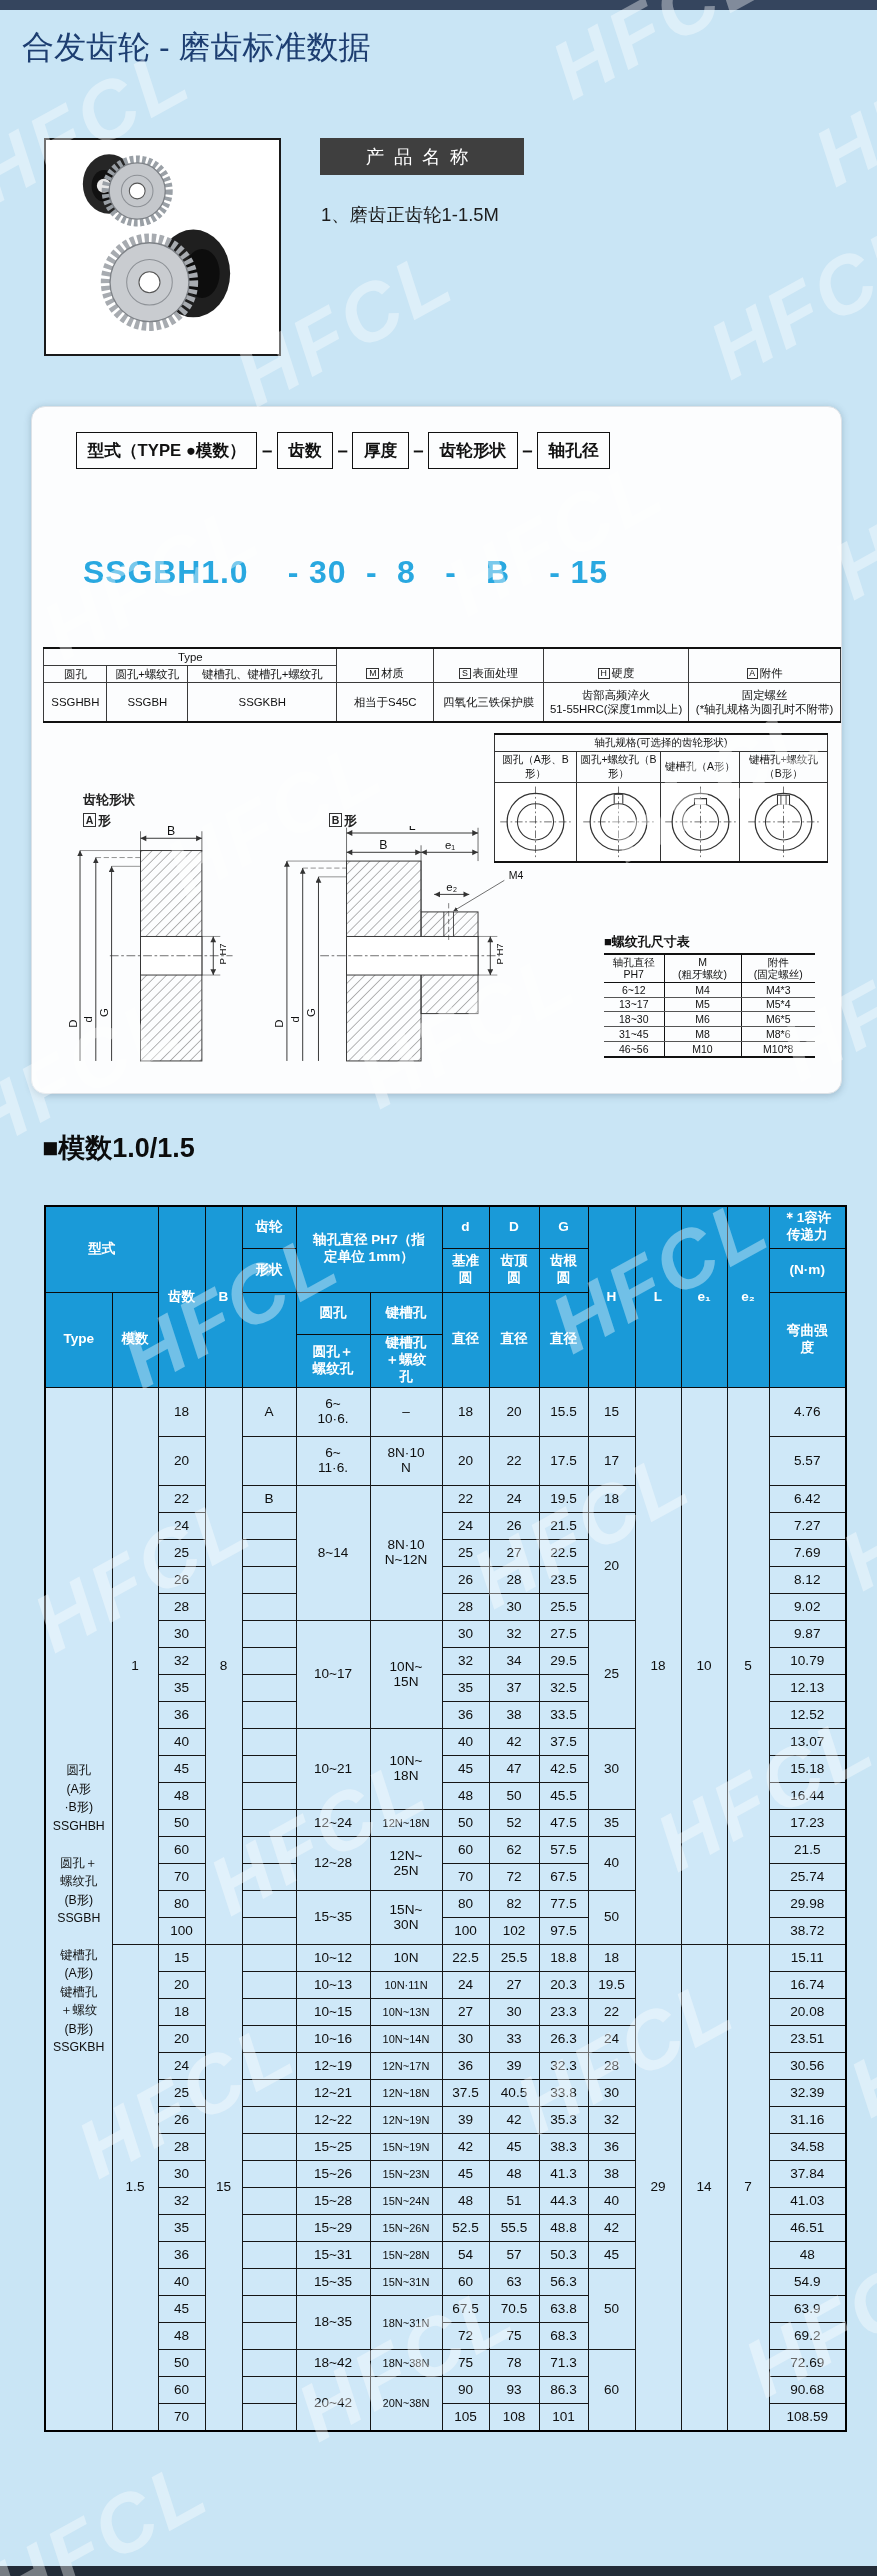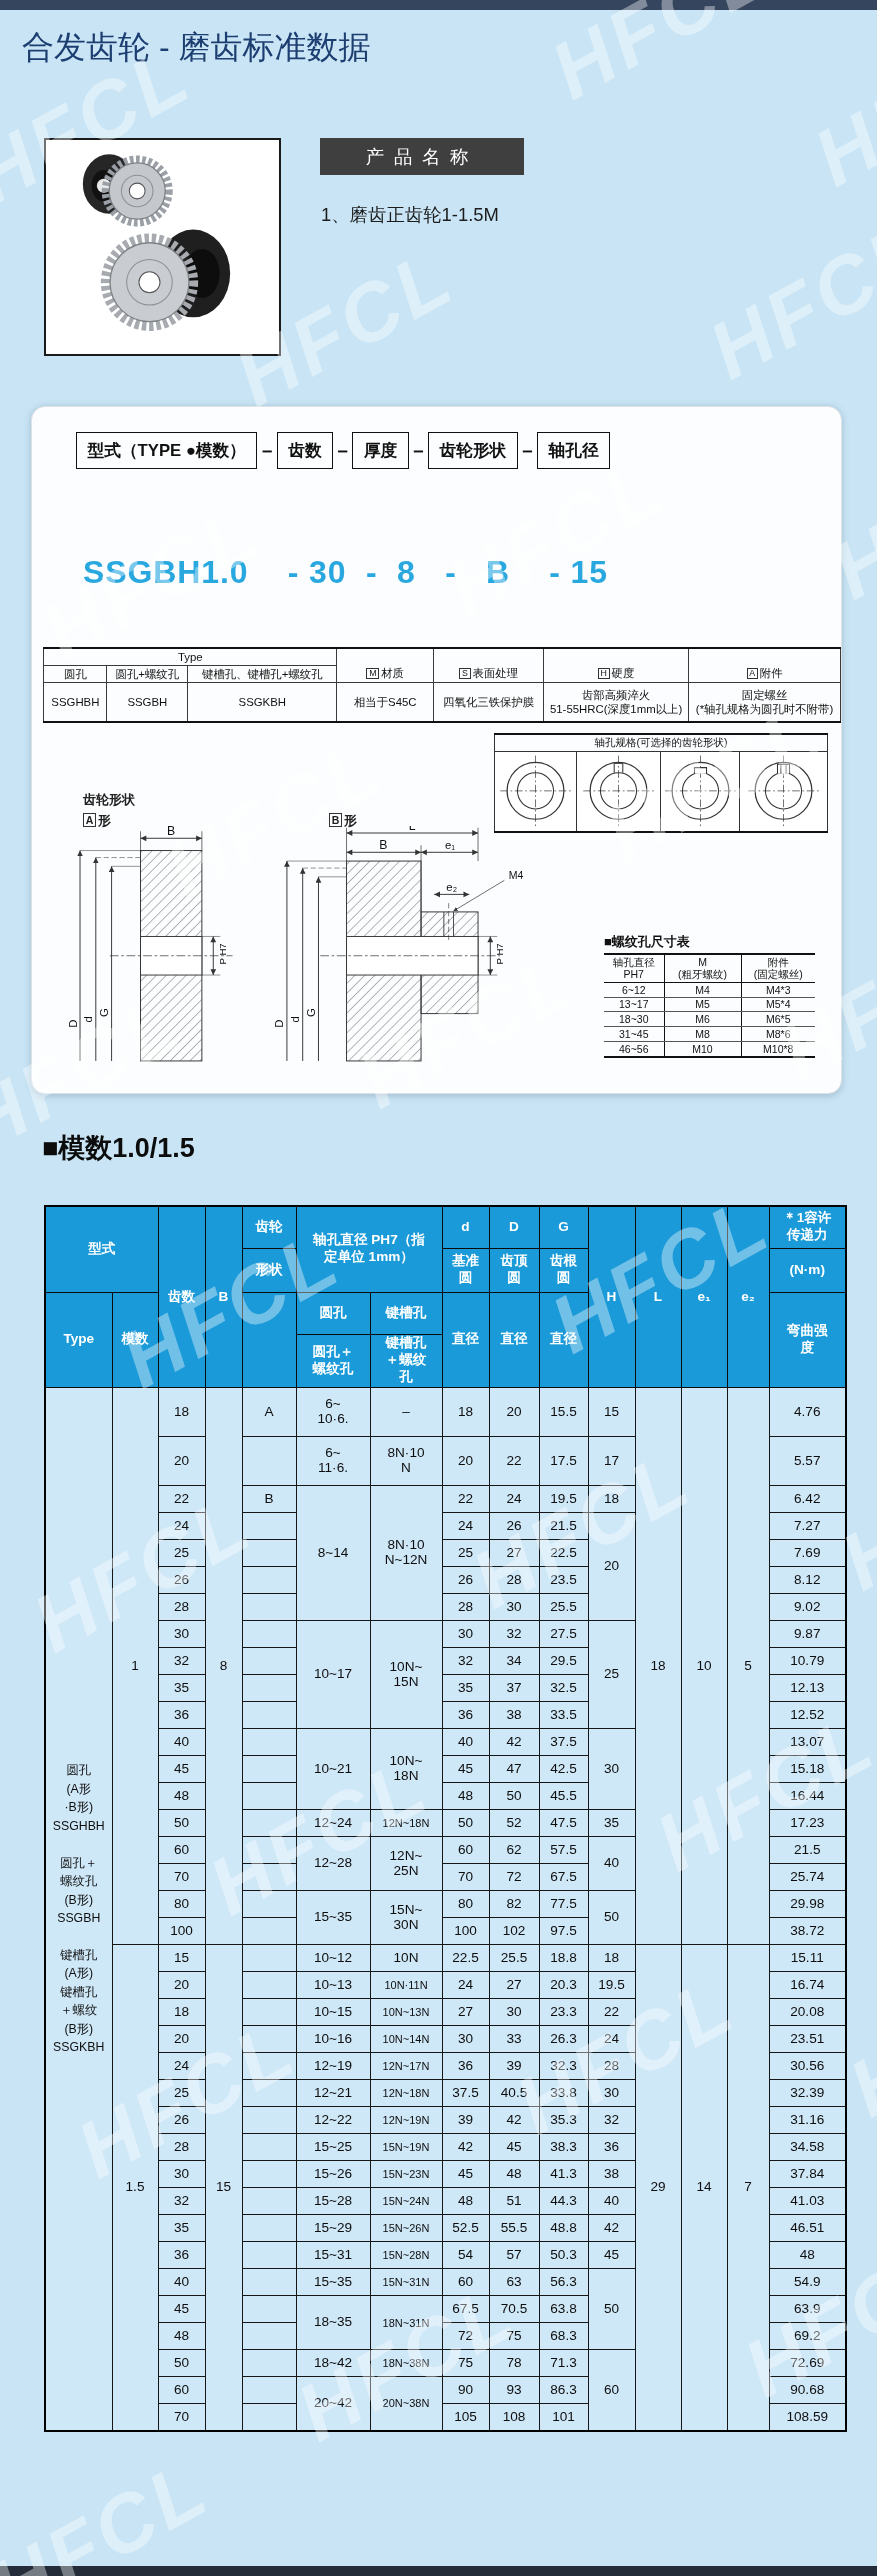--- a/index.html
+++ b/index.html
@@ -167,20 +167,26 @@
       <colgroup>
           <col style="width:82px">
           <col style="width:84px">
           <col style="width:79px">
           <col style="width:88px">
         </colgroup>
       <tbody>
           <tr>
             <th colspan="4">轴孔规格(可选择的齿轮形状)</th>
           </tr>
+      <tr>
+        <td>圆孔（A形、B形）</td>
+        <td>圆孔+螺纹孔（B形）</td>
+        <td>键槽孔（A形）</td>
+        <td>键槽孔+螺纹孔（B形）</td>
+      </tr>
       <tr>
         <td class="diag">
           <svg width="75" height="74" viewBox="0 0 86 86">
             <circle cx="43" cy="44" r="33" fill="none" stroke="#333" stroke-width="1.4"></circle>
             <circle cx="43" cy="44" r="21" fill="none" stroke="#333" stroke-width="1.2"></circle>
             <line x1="2" y1="44" x2="84" y2="44" stroke="#333" stroke-width=".8" stroke-dasharray="9 3 2 3"></line>
             <line x1="43" y1="3" x2="43" y2="85" stroke="#333" stroke-width=".8" stroke-dasharray="9 3 2 3"></line>
           </svg></td>
         <td class="diag">
           <svg width="75" height="74" viewBox="0 0 86 86">

